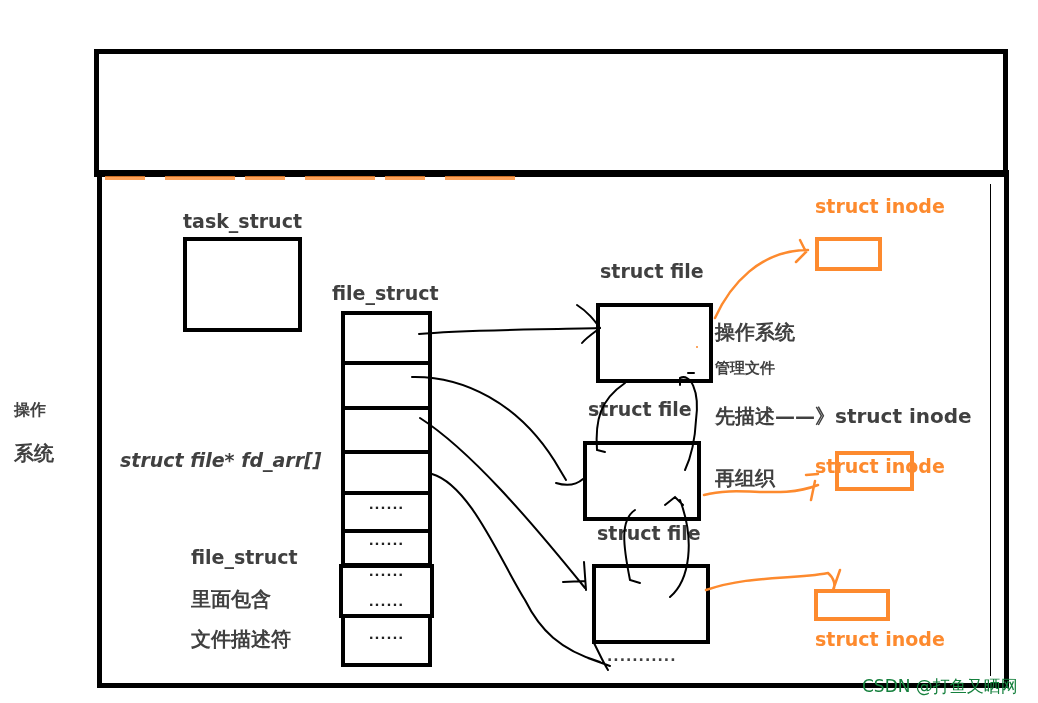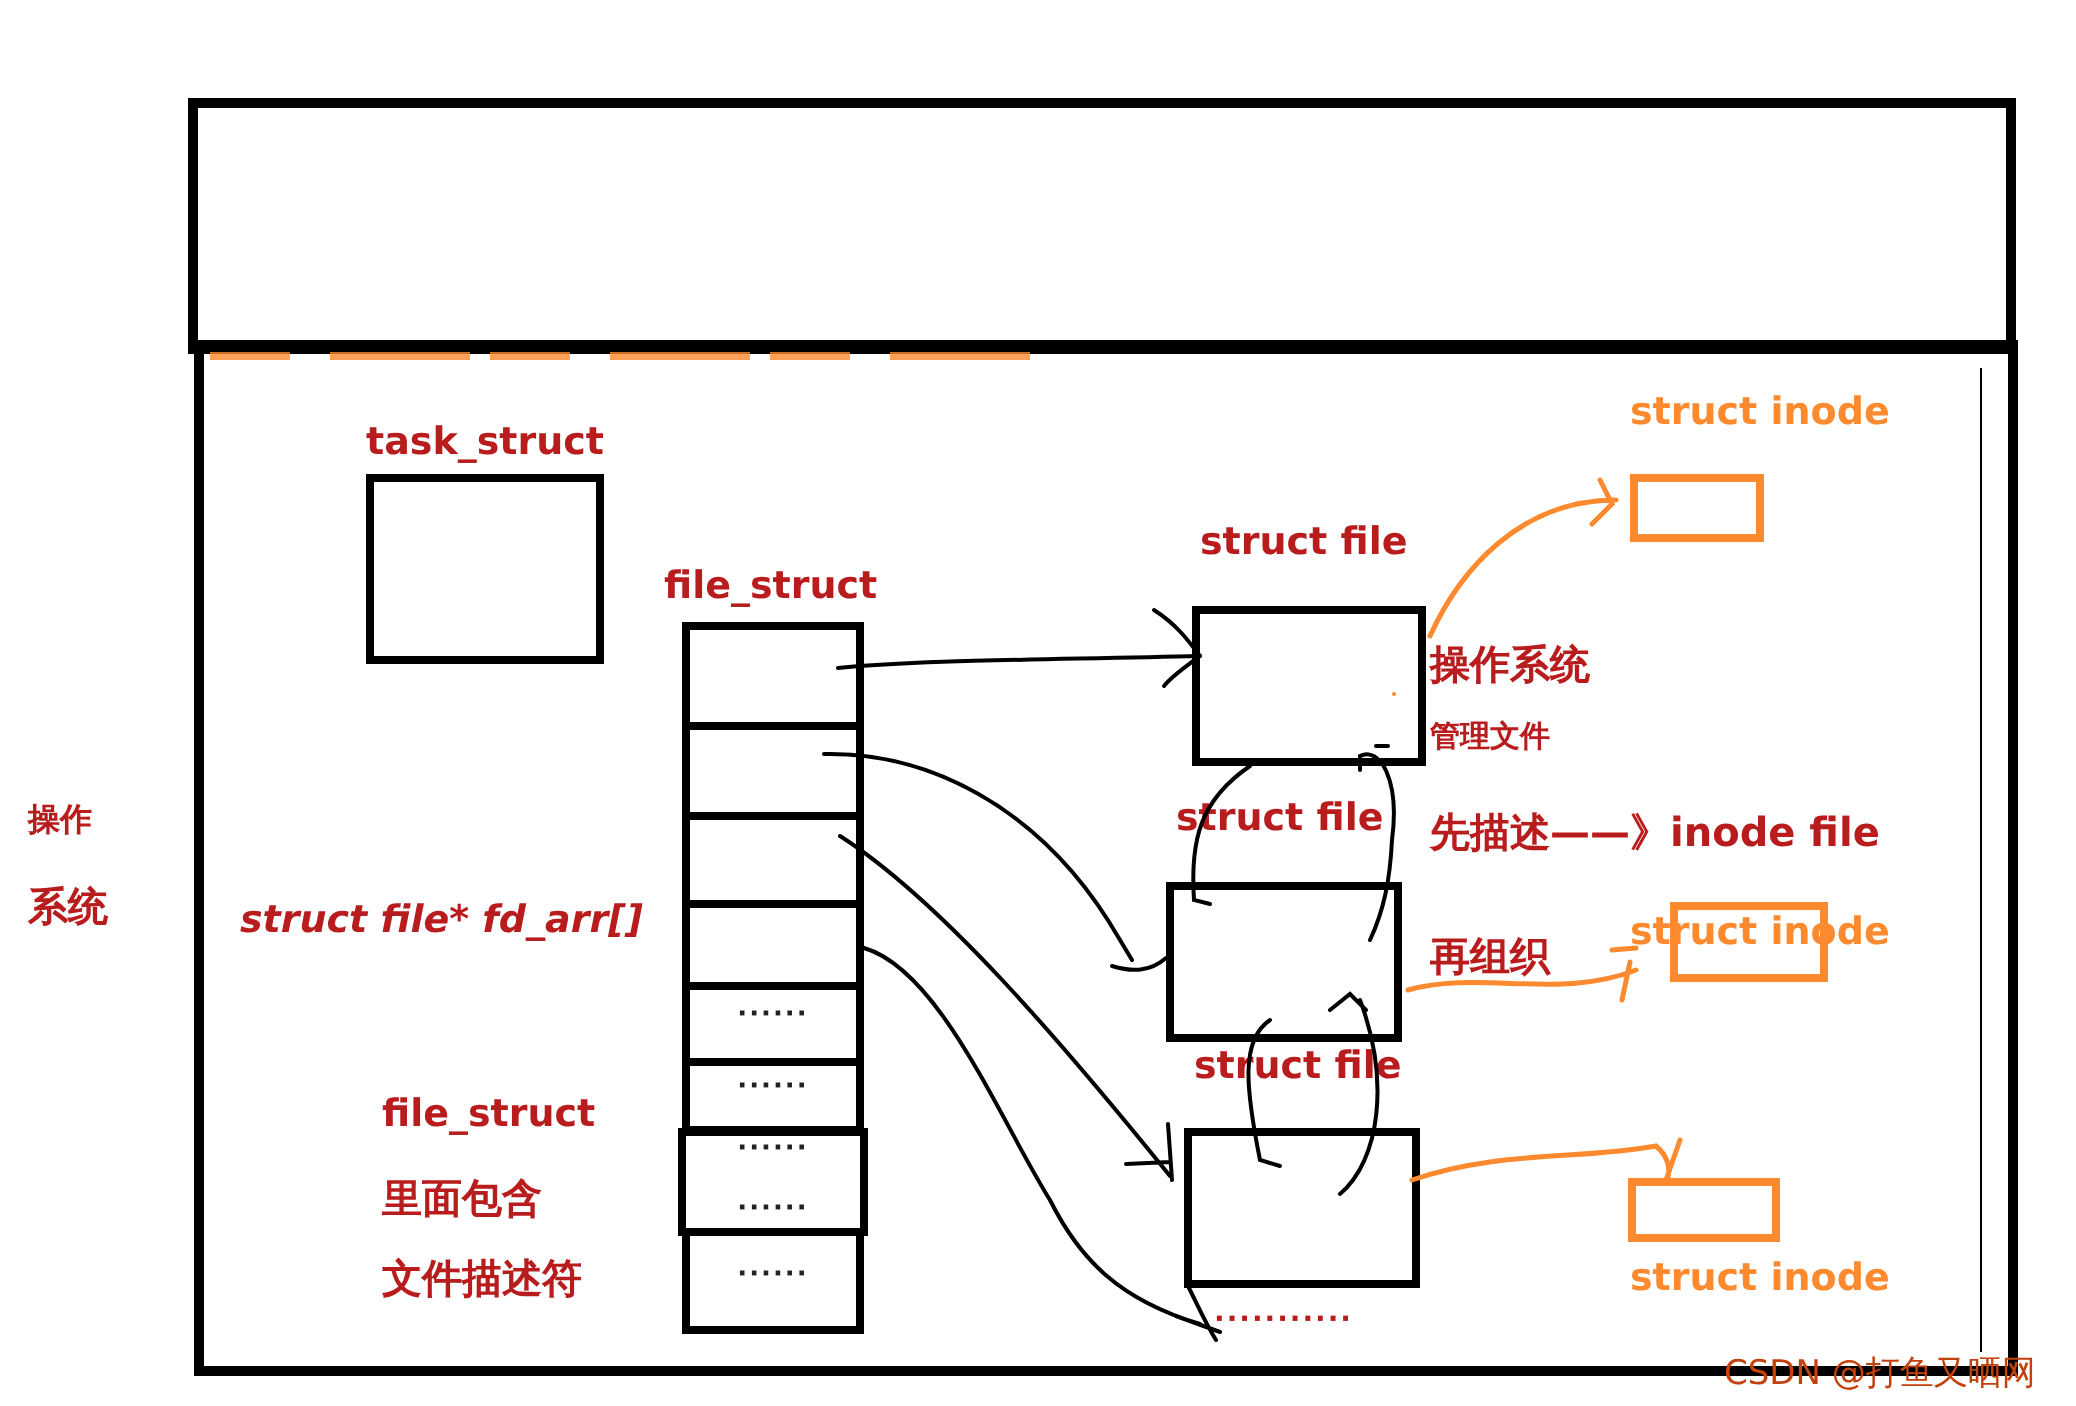--- a/index.html
+++ b/index.html
@@ -1,27 +1,27 @@
 <!DOCTYPE html>
 <html><head>
   <meta charset="utf-8">
   <style>
     html, body { margin: 0; padding: 0; background: #ffffff; }
     body { width: 1038px; height: 703px; position: relative; overflow: hidden;
            font-family: "DejaVu Sans", "Liberation Sans", sans-serif; }
     .abs { position: absolute; }
     .box { position: absolute; border: 4px solid #000; box-sizing: border-box; background: transparent; }
     .obox { position: absolute; border: 4px solid #fd8a2e; box-sizing: border-box; }
-    .lbl { position: absolute; font-weight: bold; color: #b91c1c; white-space: nowrap; }
+    .lbl { position: absolute; font-weight: bold; color: #404040; white-space: nowrap; }
     .olbl { position: absolute; font-weight: bold; color: #fd8a2e; white-space: nowrap; }
     .cell { position: absolute; left: 341px; width: 91px; box-sizing: border-box;
             border: 4px solid #000; text-align: center; font-weight: bold; font-size: 13px;
             color: #222; letter-spacing: 1px; }
     svg.overlay { position: absolute; left: 0; top: 0; width: 1038px; height: 703px; pointer-events: none; }
-    .wm { position: absolute; color: #c2410c; font-size: 17px; white-space: nowrap; }
+    .wm { position: absolute; color: #15803d; font-size: 17px; white-space: nowrap; }
   </style>
 </head>
 <body>
 
 <div class="box" style="left:94px;top:49px;width:914px;height:128px;border-width:5px;"></div>
 <div class="box" style="left:97px;top:170px;width:912px;height:518px;border-width:5px;"></div>
 <div class="abs" style="left:990px;top:184px;width:1px;height:492px;background:#000;"></div>
 <div class="abs" style="left:105px;top:176px;width:420px;height:4px;background:repeating-linear-gradient(90deg,#fd8a2e 0 40px,transparent 40px 60px,#fd8a2e 60px 130px,transparent 130px 140px);opacity:0.8;"></div>
 
 <div class="lbl" style="left:14px;top:400px;font-size:16px;">操作</div>
@@ -55,21 +55,21 @@
 <div class="lbl" style="left:588px;top:398px;font-size:19px;">struct file</div>
 <div class="box" style="left:583px;top:441px;width:118px;height:80px;"></div>
 
 <div class="lbl" style="left:597px;top:522px;font-size:19px;">struct file</div>
 <div class="box" style="left:592px;top:564px;width:118px;height:80px;"></div>
 
 <div class="lbl" style="left:607px;top:652px;font-size:14px;letter-spacing:1px;">···········</div>
 
 <div class="lbl" style="left:715px;top:319px;font-size:20px;">操作系统</div>
 <div class="lbl" style="left:715px;top:359px;font-size:15px;">管理文件</div>
-<div class="lbl" style="left:715px;top:403px;font-size:20px;">先描述——》inode file</div>
+<div class="lbl" style="left:715px;top:403px;font-size:20px;">先描述——》struct inode</div>
 <div class="lbl" style="left:715px;top:445px;font-size:20px;margin-top:20px;">再组织</div>
 
 <div class="olbl" style="left:815px;top:195px;font-size:19px;">struct inode</div>
 <div class="obox" style="left:815px;top:237px;width:67px;height:34px;"></div>
 
 <div class="olbl" style="left:815px;top:455px;font-size:19px;">struct inode</div>
 <div class="obox" style="left:835px;top:451px;width:79px;height:40px;"></div>
 
 <div class="obox" style="left:814px;top:589px;width:76px;height:32px;"></div>
 <div class="olbl" style="left:815px;top:628px;font-size:19px;">struct inode</div>

